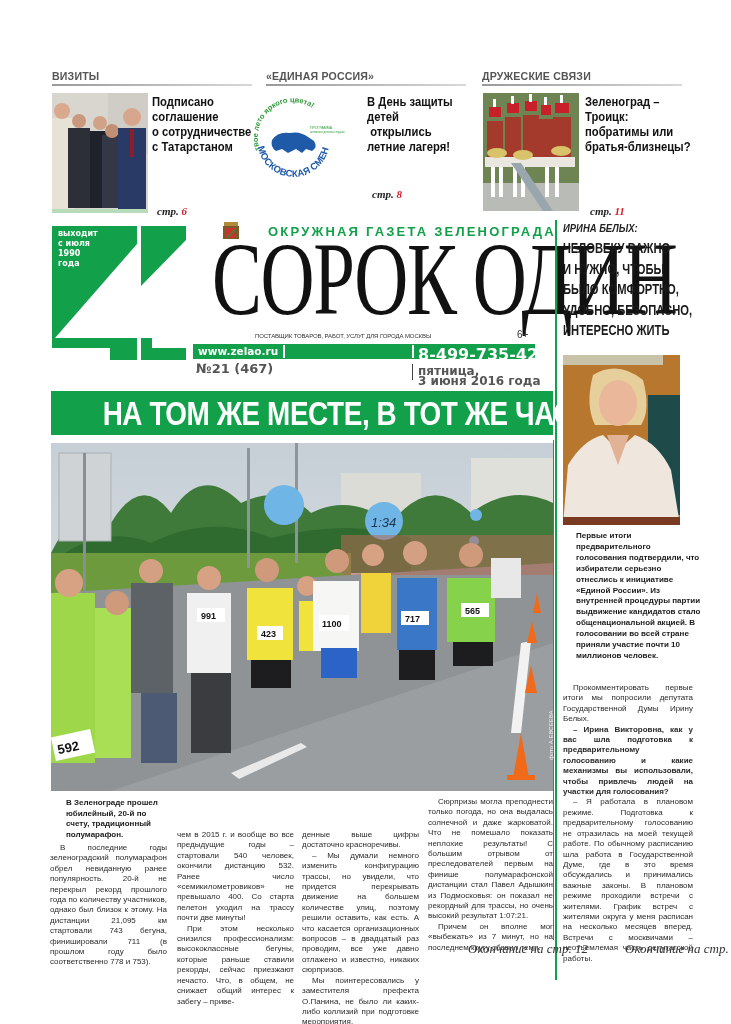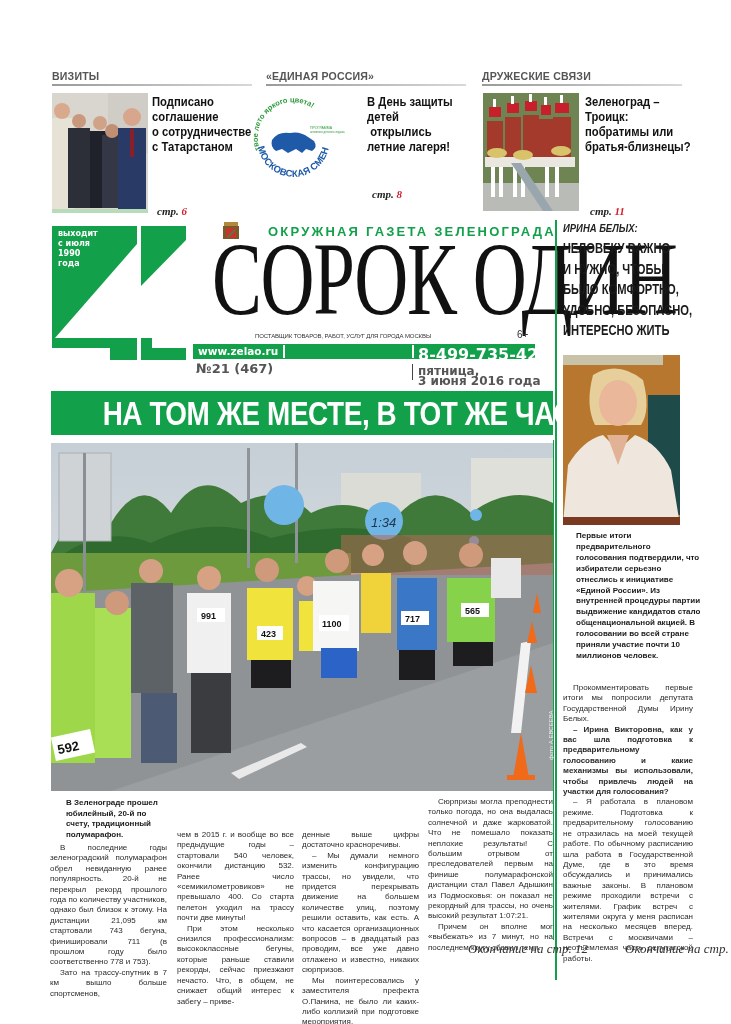--- a/index.html
+++ b/index.html
@@ -363,21 +363,20 @@
   <p>Прокомментировать первые итоги мы попросили депутата Государственной Думы Ирину Белых.</p>
   <p class="q">– Ирина Викторовна, как у вас шла подготовка к предварительному голосованию и какие механизмы вы использовали, чтобы привлечь людей на участки для голосования?</p>
   <p>– Я работала в плановом режиме. Подготовка к предварительному голосованию не отразилась на моей текущей работе. По обычному расписанию шла работа в Государственной Думе, где в это время обсуждались и принимались важные законы. В плановом режиме проходили встречи с жителями. График встреч с жителями округа у меня расписан на несколько месяцев вперед. Встречи с москвичами – неотъемлемая часть депутатской работы.</p>
 </div>
 <a class="end-note" style="left:625px; top:941px;">Окончание на стр. 5</a>
 
 <div class="art-lead">В Зеленограде прошел юбилейный, 20-й по счету, традиционный полумарафон.</div>
 
 <div class="col col1 body-text">
   <p>В последние годы зеленоградский полумарафон обрел невиданную ранее популярность. 20-й не перекрыл рекорд прошлого года по количеству участников, однако был близок к этому. На дистанции 21,095 км стартовали 743 бегуна, финишировали 711 (в прошлом году было соответственно 778 и 753).</p>
-  <p>Зато на трассу-спутник в 7 км вышло больше спортсменов,</p>
 </div>
 <div class="col col2 body-text">
   <p class="cont">чем в 2015 г. и вообще во все предыдущие годы – стартовали 540 человек, окончили дистанцию 532. Ранее число «семикилометровиков» не превышало 400. Со старта пелетон уходил на трассу почти две минуты!</p>
   <p>При этом несколько снизился профессионализм: высококлассные бегуны, которые раньше ставили рекорды, сейчас приезжают нечасто. Что, в общем, не снижает общий интерес к забегу – приве-</p>
 </div>
 <div class="col col3 body-text">
   <p class="cont">денные выше цифры достаточно красноречивы.</p>
   <p>– Мы думали немного изменить конфигурацию трассы, но увидели, что придется перекрывать движение на большем количестве улиц, поэтому решили оставить, как есть. А что касается организационных вопросов – в двадцатый раз проводим, все уже давно отлажено и известно, никаких сюрпризов.</p>
   <p>Мы поинтересовались у заместителя префекта О.Панина, не было ли каких-либо коллизий при подготовке мероприятия.</p>
 </div>

